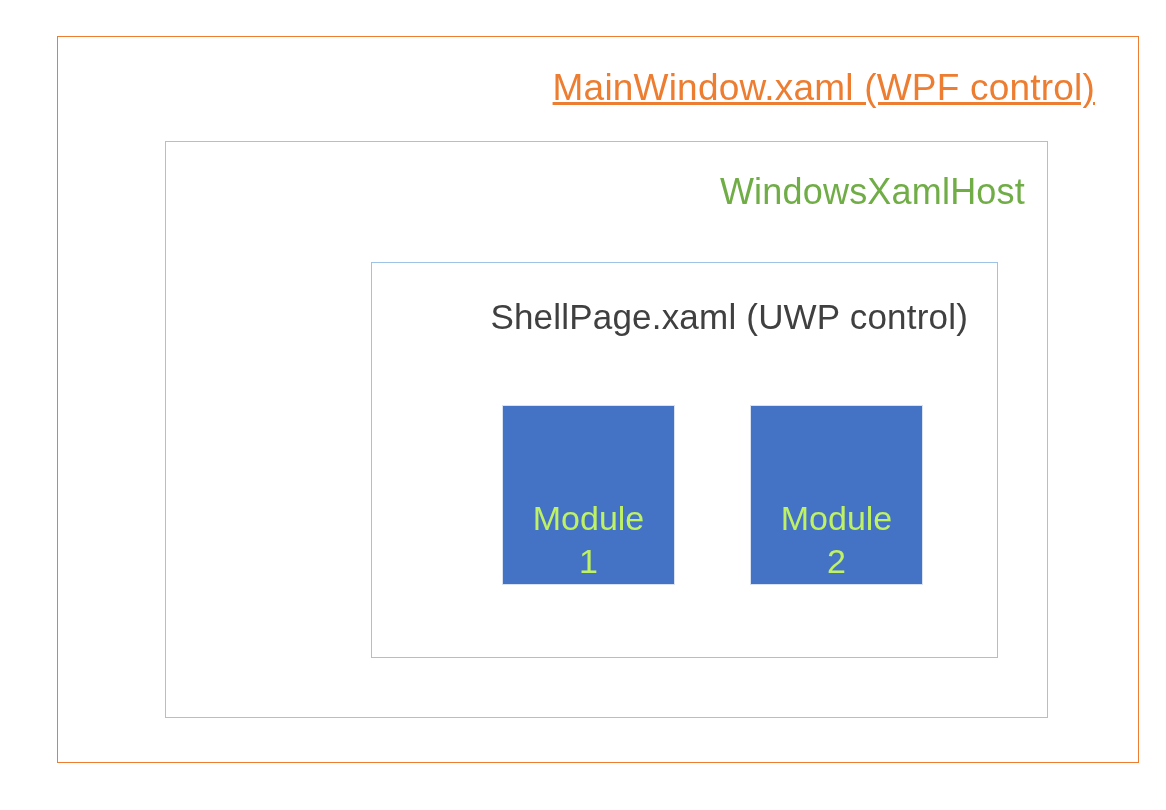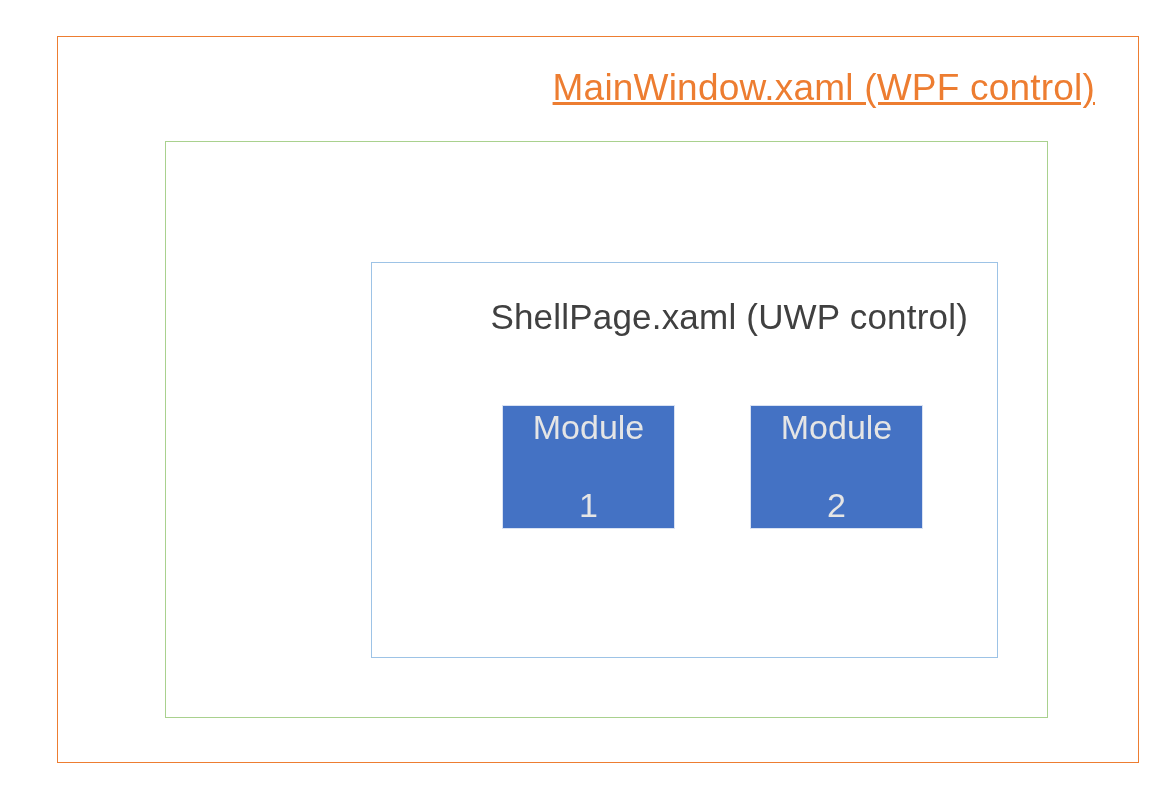--- a/index.html
+++ b/index.html
@@ -86,29 +86,29 @@
     width: 578px;
     font-size: 35px;
     color: #404040;
   }
 
   
   .module {
     position: absolute;
     top: 405px;
     width: 173px;
-    height: 124px;
+    height: 180px;
     background: #4472C4;
     border: 1.5px solid #D9E2F3;
     box-sizing: border-box;
     display: flex;
     flex-direction: column;
     align-items: center;
-    justify-content: space-between;
-    color: #e5e5e5;
+    justify-content: flex-end;
+    color: #bef264;
     font-size: 34px;
     line-height: 1.28;
   }
   .module-1 { left: 502px; }
   .module-2 { left: 750px; }
 
   .module-name,
   .module-index {
     display: block;
     text-align: center;
@@ -116,20 +116,21 @@
 </style>
 </head>
 <body>
 
 <div id="canvas">
 
   <div class="box-outer"></div>
   <div class="caption caption-outer">MainWindow.xaml (WPF control)</div>
 
   <div class="box-middle"></div>
+  <div class="caption caption-middle">WindowsXamlHost</div>
 
   <div class="box-inner"></div>
   <div class="caption caption-inner">ShellPage.xaml (UWP control)</div>
 
   <div class="module module-1">
     <span class="module-name">Module</span>
     <span class="module-index">1</span>
   </div>
 
   <div class="module module-2">

